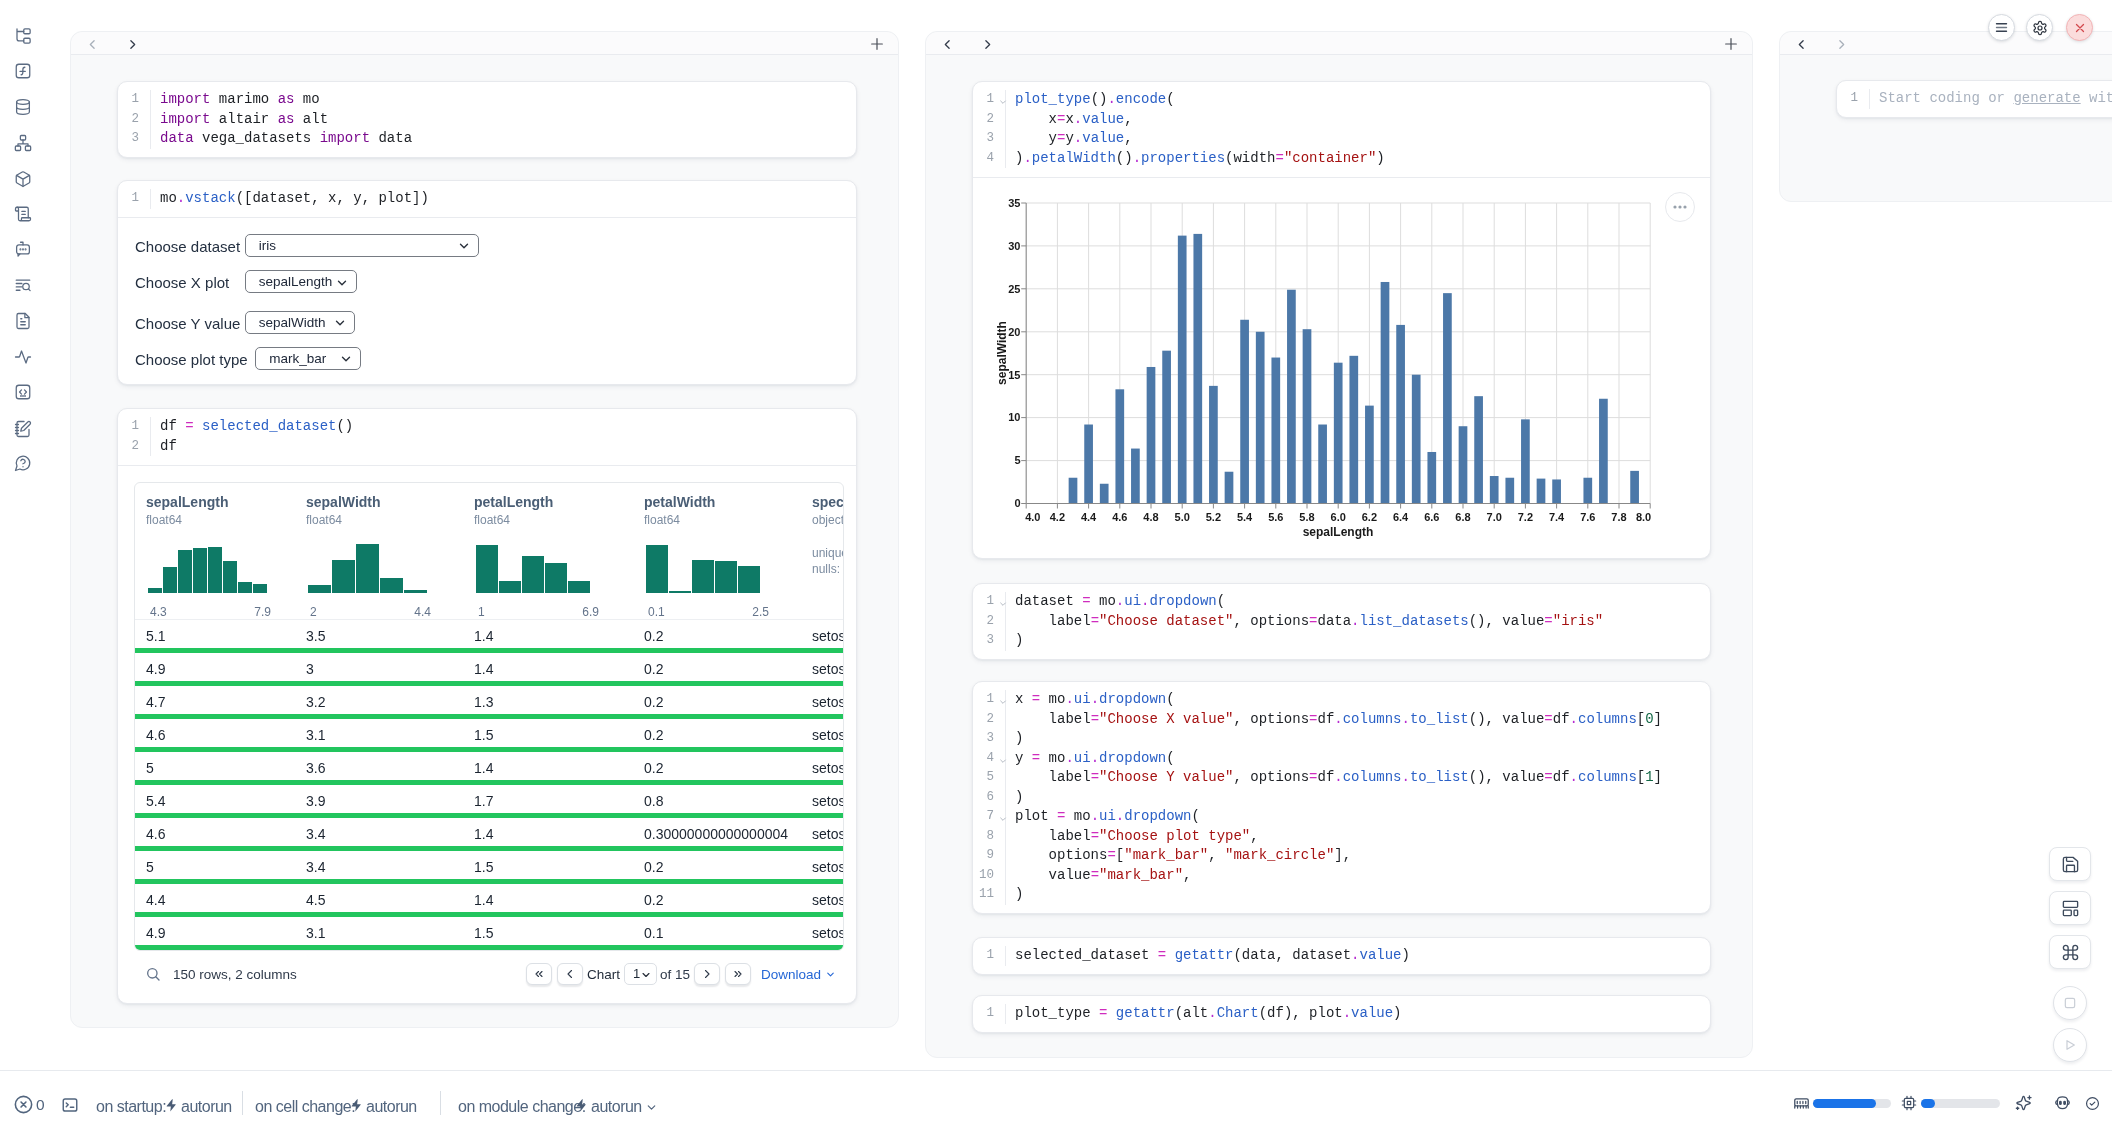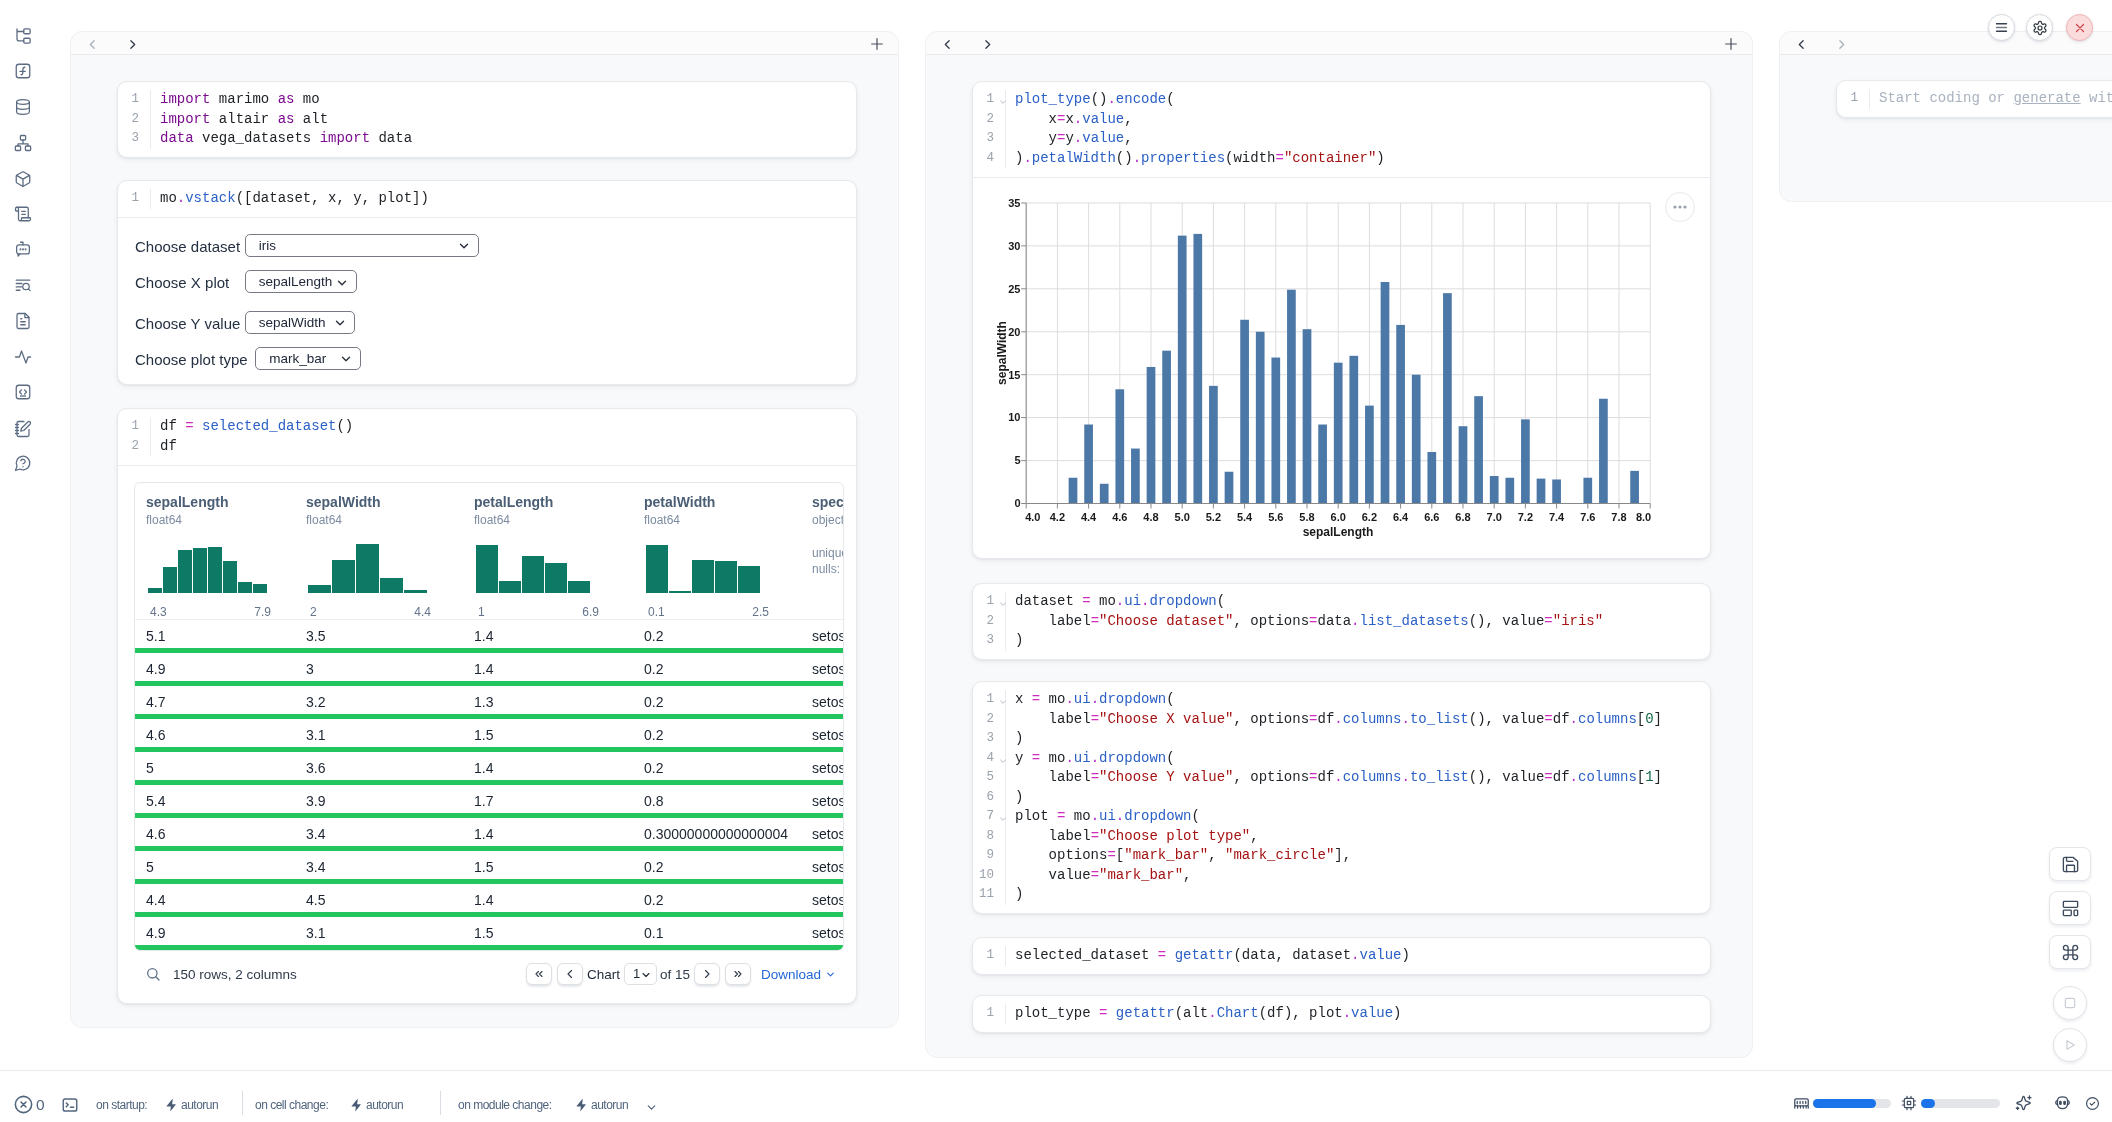--- a/index.html
+++ b/index.html
@@ -35,21 +35,21 @@
  font-size:13px;color:#1f2937;line-height:20px;padding-left:8px}
 .dl{position:absolute;font-size:13.5px;color:#2567d6}
 .sbicon{position:absolute;left:14px;color:#5b6b82}
 .circbtn{position:absolute;width:27px;height:27px;border-radius:50%;background:#fff;
  border:1px solid #d6dae0;box-shadow:0 1px 3px rgba(30,40,60,.14);display:flex;align-items:center;justify-content:center}
 .sqbtn{position:absolute;left:2049px;width:42px;height:34px;background:#fff;border:1px solid #e3e6ea;
  border-radius:8px;box-shadow:0 2px 3px rgba(30,40,60,.08);display:flex;align-items:center;justify-content:center;color:#3d4a5c}
 .cbtn2{position:absolute;left:2053px;width:34px;height:34px;background:#fff;border:1px solid #e0e3e8;
  border-radius:50%;box-shadow:0 2px 3px rgba(30,40,60,.08);display:flex;align-items:center;justify-content:center;color:#c9ced6}
 .statusbar{position:absolute;left:0;right:0;top:1070px;height:52px;background:#fff;border-top:1px solid #e7eaee}
-.st{position:absolute;font-size:12px;letter-spacing:-0.5px;color:#52657e;white-space:nowrap}
+.st{position:absolute;font-size:16px;letter-spacing:-0.5px;color:#52657e;white-space:nowrap}
 .stsep{position:absolute;width:1px;top:1091px;height:24px;background:#d9dee4}
 .bar{position:absolute;top:1099px;height:9px;border-radius:5px;background:#e3e5e9}
 .bar i{display:block;height:9px;border-radius:5px;background:#1a73e8}
 .phold{color:#a9b2bf}
 </style></head><body>
 <div class="sbicon" style="top:27px"><svg width="18" height="18" viewBox="0 0 24 24" fill="none" stroke="currentColor" stroke-width="1.7" stroke-linecap="round" stroke-linejoin="round">
       <rect x="13" y="2.5" width="8.5" height="6.5" rx="1.5"></rect>
       <rect x="13" y="15" width="8.5" height="6.5" rx="1.5"></rect>
       <path d="M4 2.5v13a3 3 0 0 0 3 3h6 M4 6h9"></path>
     </svg></div>

